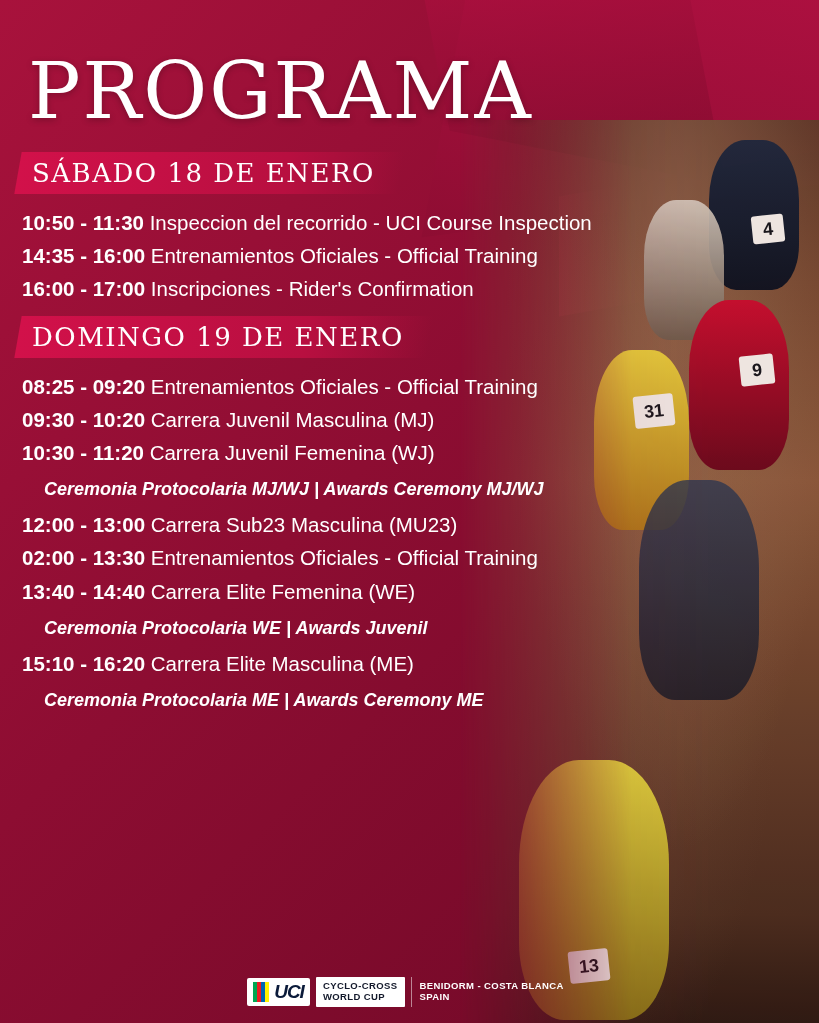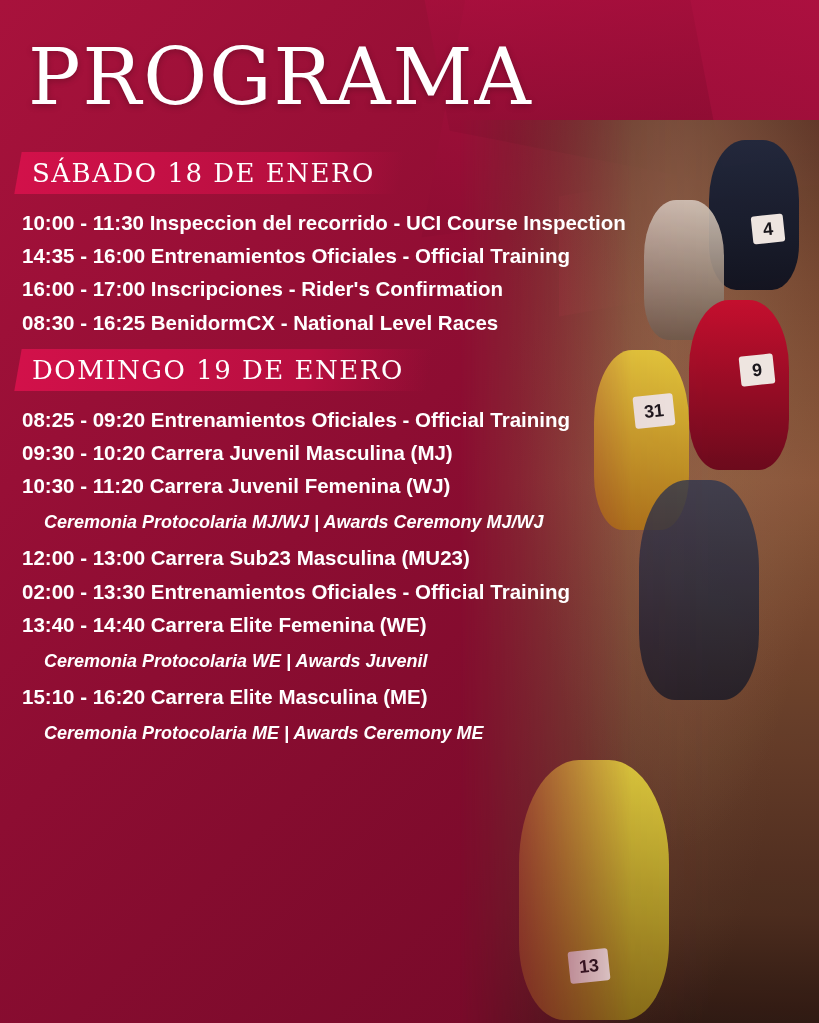--- a/index.html
+++ b/index.html
@@ -72,21 +72,21 @@
     background:#f4f1ea; color:#15181c;
     font-weight:bold; font-size:18px;
     display:flex; align-items:center; justify-content:center;
     border-radius:3px;
     transform:rotate(-6deg);
   }
 
   
   #title {
     position:absolute;
-    left:28px; top:38px;
+    left:28px; top:52px;
     font-family:"DejaVu Serif", serif;
     font-size:78px;
     letter-spacing:2px;
     color:#ffffff;
     line-height:1;
     text-shadow:0 2px 6px rgba(0,0,0,.25);
   }
 
   .day-header {
     position:relative;
@@ -109,21 +109,21 @@
   }
   .section { margin-bottom:4px; }
   .rows { padding:6px 0 0 22px; }
   .row {
     color:#ffffff;
     font-size:20.5px;
     line-height:1.62;
     white-space:nowrap;
   }
   .row .time { font-weight:bold; }
-  .row .desc { font-weight:bold; }
+  .row .desc { font-weight:normal; }
   .ceremony {
     color:#ffffff;
     font-size:18px;
     font-style:italic;
     font-weight:bold;
     padding:10px 0 8px 22px;
     white-space:nowrap;
   }
   .gap { height:6px; }
 
@@ -188,34 +188,30 @@
   <div id="title">PROGRAMA</div>
 
   <div id="content">
 
     <div class="section">
       <div class="day-header">
         <span>SÁBADO 18 DE ENERO</span>
       </div>
       <div class="rows">
         <div class="row">
-          <span class="time">10:00 - 11:30 </span>
+          <span class="time">10:50 - 11:30 </span>
           <span class="desc">Inspeccion del recorrido - UCI Course Inspection</span>
         </div>
         <div class="row">
           <span class="time">14:35 - 16:00 </span>
           <span class="desc">Entrenamientos Oficiales - Official Training</span>
         </div>
         <div class="row">
           <span class="time">16:00 - 17:00 </span>
           <span class="desc">Inscripciones - Rider's Confirmation</span>
-        </div>
-        <div class="row">
-          <span class="time">08:30 - 16:25 </span>
-          <span class="desc">BenidormCX - National Level Races</span>
         </div>
       </div>
     </div>
 
     <div class="gap"></div>
 
     <div class="section">
       <div class="day-header">
         <span>DOMINGO 19 DE ENERO</span>
       </div>
@@ -256,14 +252,33 @@
           <span class="time">15:10 - 16:20 </span>
           <span class="desc">Carrera Elite Masculina (ME)</span>
         </div>
 
         <div class="ceremony">Ceremonia Protocolaria ME | Awards Ceremony ME</div>
       </div>
     </div>
 
   </div>
 
+  <div id="footer">
+    <div class="uci-logo">
+      <span class="uci-bars">
+        <i style="background:#00a651;"></i>
+        <i style="background:#ed1c24;"></i>
+        <i style="background:#0066b3;"></i>
+        <i style="background:#fff200;"></i>
+      </span>
+      <span class="uci-text">UCI</span>
+    </div>
+    <div class="wc-block">
+      <div>CYCLO-CROSS</div>
+      <div>WORLD CUP</div>
+    </div>
+    <div class="loc-block">
+      <div>BENIDORM - COSTA BLANCA</div>
+      <div>SPAIN</div>
+    </div>
+  </div>
 
 </div>
 
 </body></html>

